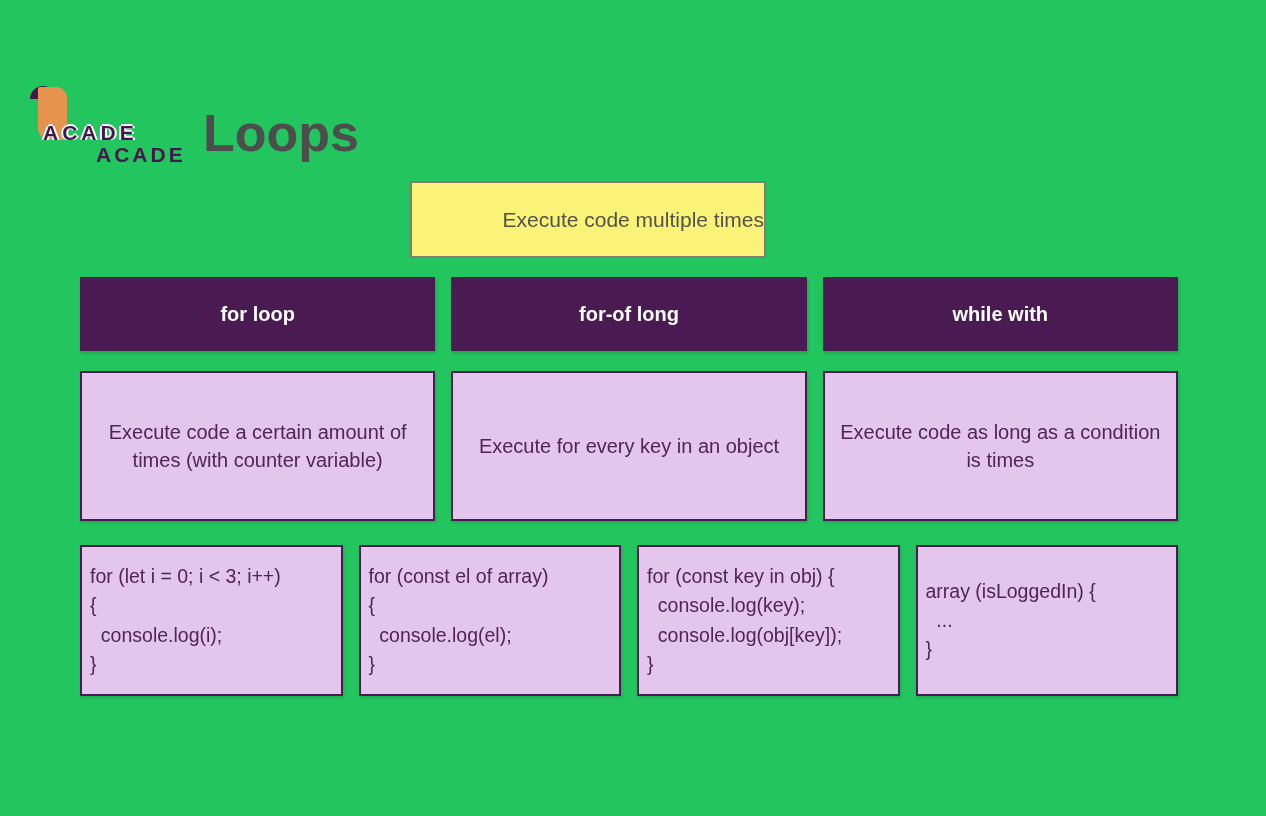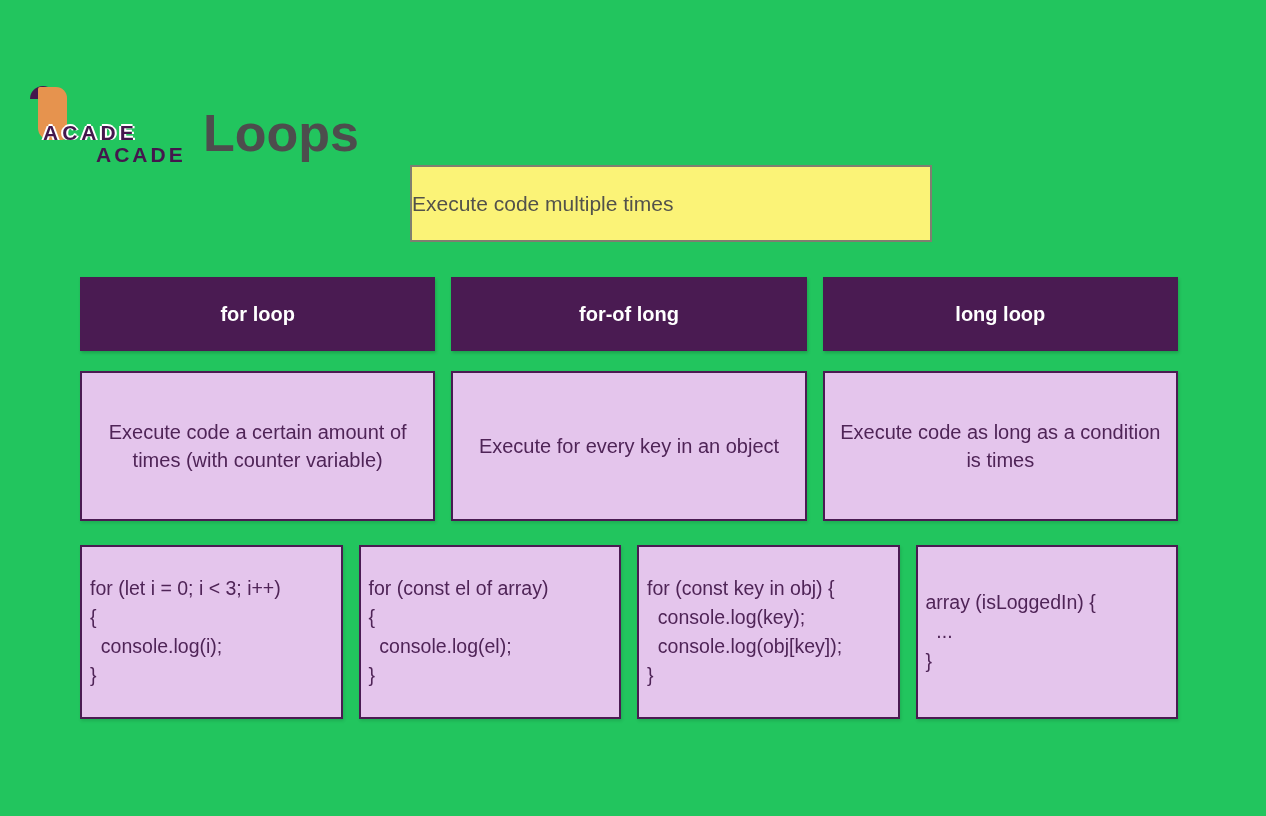--- a/index.html
+++ b/index.html
@@ -36,23 +36,23 @@
 
   
   .title {
     position: absolute; left: 203px; top: 103px;
     font-size: 52px; font-weight: bold; color: #4d4d4d;
     letter-spacing: 0px;
   }
 
   
   .banner {
-    position: absolute; left: 410px; top: 165px; width: 522px; height: 77px;
+    position: absolute; left: 410px; top: 181px; width: 356px; height: 77px;
     background: #fbf377; border: 2px solid #7f7f70;
-    display: flex; align-items: center; justify-content: flex-start;
+    display: flex; align-items: center; justify-content: flex-end;
     font-size: 21px; color: #53524b;
   }
 
   
   .row {
     position: absolute; left: 80px; width: 1098px;
     display: flex; gap: 16px;
   }
   .row > div { flex: 1 1 0; }
 
@@ -66,21 +66,21 @@
 
   .row-descs { top: 371px; height: 150px; border-radius: 15px; }
   .descbox {
     background: #e4c5ec; border: 2px solid #4a1b52; color: #4f2457;
     display: flex; align-items: center; justify-content: center;
     text-align: center; font-size: 20px; line-height: 1.4;
     padding: 4px 10px;
     box-shadow: 1px 2px 3px rgba(0,0,0,0.12);
   }
 
-  .row-codes { top: 545px; height: 174px; }
+  .row-codes { top: 545px; height: 151px; }
   .codebox {
     background: #e4c5ec; border: 2px solid #4a1b52; color: #4f2457;
     display: flex; align-items: center; justify-content: flex-start;
     font-size: 19.5px; line-height: 1.5;
     padding: 4px 8px;
     box-shadow: 1px 2px 3px rgba(0,0,0,0.12);
   }
   .codebox span { white-space: pre-wrap; display: block; }
 </style>
 </head>
@@ -99,21 +99,21 @@
 
   <h1 class="title">Loops</h1>
 
   <div class="banner">
     <span>Execute code multiple times</span>
   </div>
 
   <div class="row row-headers">
     <div class="hdr">for loop</div>
     <div class="hdr">for-of long</div>
-    <div class="hdr">long loop</div>
+    <div class="hdr">while with</div>
   </div>
 
   <div class="row row-descs">
     <div class="descbox">Execute code a certain amount of times (with counter variable)</div>
     <div class="descbox">Execute for every key in an object</div>
     <div class="descbox">Execute code as long as a condition is times</div>
   </div>
 
   <div class="row row-codes">
     <div class="codebox">

